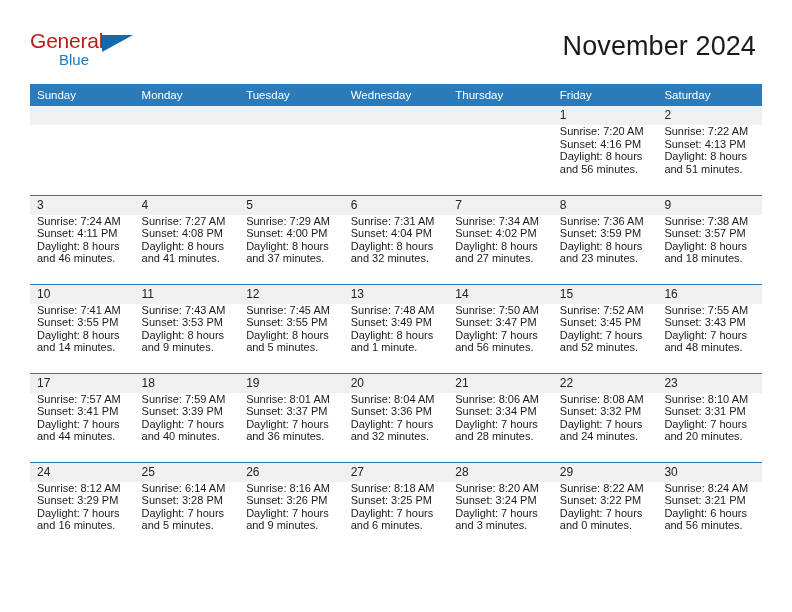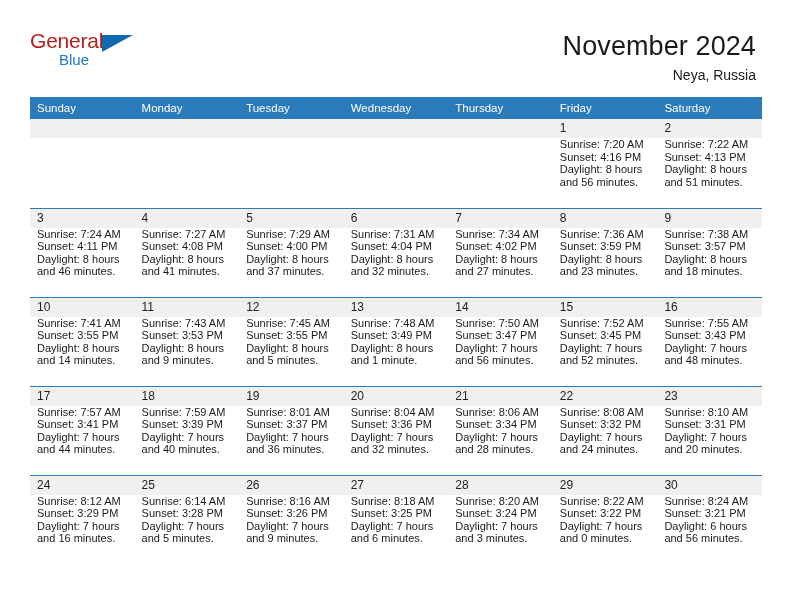--- a/index.html
+++ b/index.html
@@ -79,21 +79,21 @@
     font-size: 14px;
     color: #1a1a1a;
     margin: 7px 0 0 0;
     font-weight: normal;
     line-height: 1.1;
   }
 
   
   .calendar {
     width: 732px;
-    margin: 24px 0 0 30px;
+    margin: 11px 0 0 30px;
     border-collapse: collapse;
     table-layout: fixed;
   }
   .calendar th {
     background: #2b7bba;
     color: #ffffff;
     font-weight: normal;
     font-size: 11.5px;
     text-align: left;
     padding: 5px 0 5px 7px;
@@ -146,21 +146,20 @@
   <div class="top-bar">
 
     <div class="logo">
       <span class="logo-general">General</span>
       <span class="logo-tri"></span>
       <span class="logo-blue">Blue</span>
     </div>
 
     <div class="title-block">
       <h1 class="cal-title">November 2024</h1>
-      <p class="cal-subtitle">Neya, Russia</p>
     </div>
 
   </div>
 
   <table class="calendar">
     <thead>
       <tr id="weekday-row">
           <th>Sunday</th>
           <th>Monday</th>
           <th>Tuesday</th>

